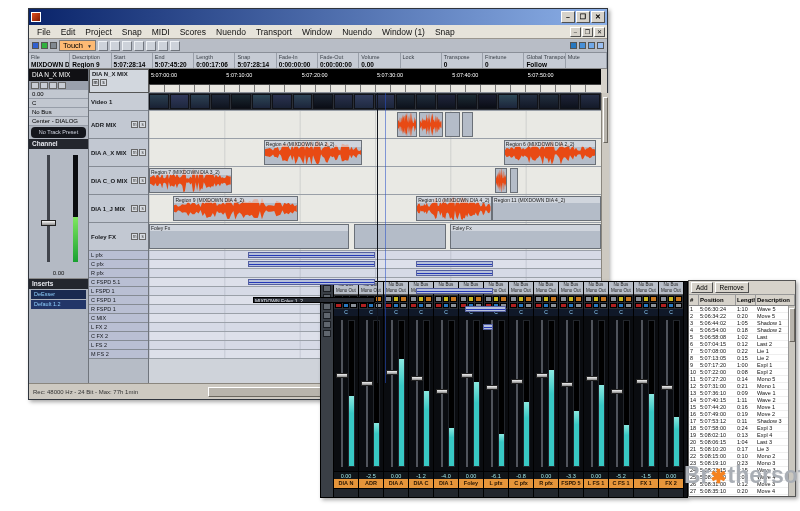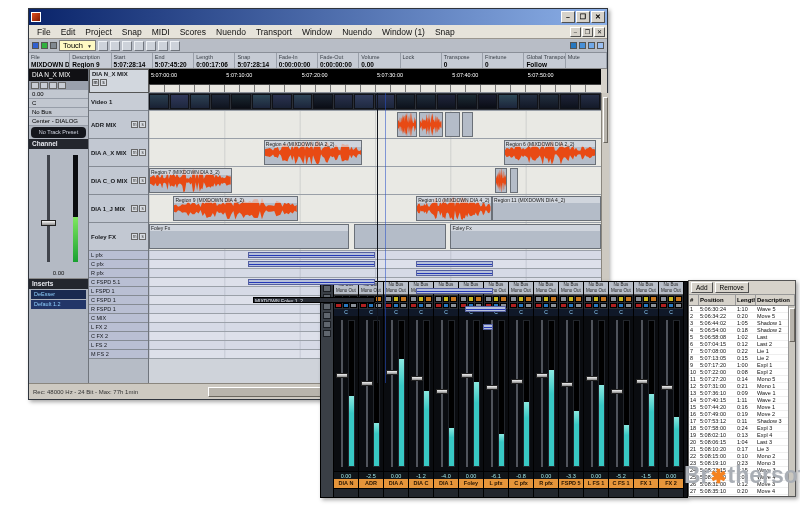--- a/index.html
+++ b/index.html
@@ -16,21 +16,21 @@
   .titlebar{height:16px;display:flex;align-items:center;padding:0 2px;background:linear-gradient(90deg,var(--tb1),var(--tb2));color:#fff;font-size:9px;font-weight:bold;white-space:nowrap;overflow:hidden}
   .appicon{width:10px;height:10px;background:linear-gradient(135deg,#e05020,#801800);border:1px solid #fff;margin-right:3px;flex:none}
   .titlebtns{margin-left:auto;display:flex;gap:1px}
   .wbtn{width:14px;height:12px;background:#d6d2ca;border:1px solid;border-color:#fff #505050 #505050 #fff;font-size:7px;line-height:10px;text-align:center;color:#000}
   .menubar{height:14px;background:#e6e3da;border-bottom:1px solid #9a968e;display:flex;align-items:center;font-size:8.5px;color:#111;padding-left:3px}
   .menu-item{padding:0 5px}
   .mdibtns{margin-left:auto;display:flex;gap:1px;padding-right:2px}
   .mdibtn{width:11px;height:10px;background:#d6d2ca;border:1px solid;border-color:#fff #505050 #505050 #fff;font-size:6px;line-height:8px;text-align:center}
   .toolbar{height:14px;background:#b8bdc6;border-bottom:1px solid #8a8f98;display:flex;align-items:center;gap:2px;padding:0 3px}
   .led{width:7px;height:7px;border:1px solid #555;flex:none}
-  .combo{height:11px;background:#fef9c3;border:1px solid #777;font-size:7.5px;padding:0 3px;display:flex;align-items:center;gap:4px;flex:none}
+  .combo{height:11px;background:#fdba74;border:1px solid #777;font-size:7.5px;padding:0 3px;display:flex;align-items:center;gap:4px;flex:none}
   .combo .car{font-size:5px;color:#333}
   .tbtn{width:10px;height:10px;background:#cdd2da;border:1px solid;border-color:#eef1f5 #70757d #70757d #eef1f5;flex:none}
   .tspacer{flex:1}
   .infoline{height:16px;background:#c6cbd4;border-bottom:1px solid #888;display:flex}
   .info-cell{flex:1;border-right:1px solid #9aa0aa;padding:0 2px;overflow:hidden}
   .info-label{font-size:5.5px;color:#3a4048;line-height:8px;white-space:nowrap}
   .info-value{font-size:6.5px;color:#000;line-height:8px;white-space:nowrap;font-weight:bold}
 
   #inspector{position:absolute;left:0;top:60px;width:60px;height:314px;background:#aeb4be;border-right:1px solid #70757d;overflow:hidden}
   .insp-head{height:12px;background:#101014;color:#fff;font-size:6.5px;line-height:12px;padding-left:3px;white-space:nowrap;overflow:hidden}

